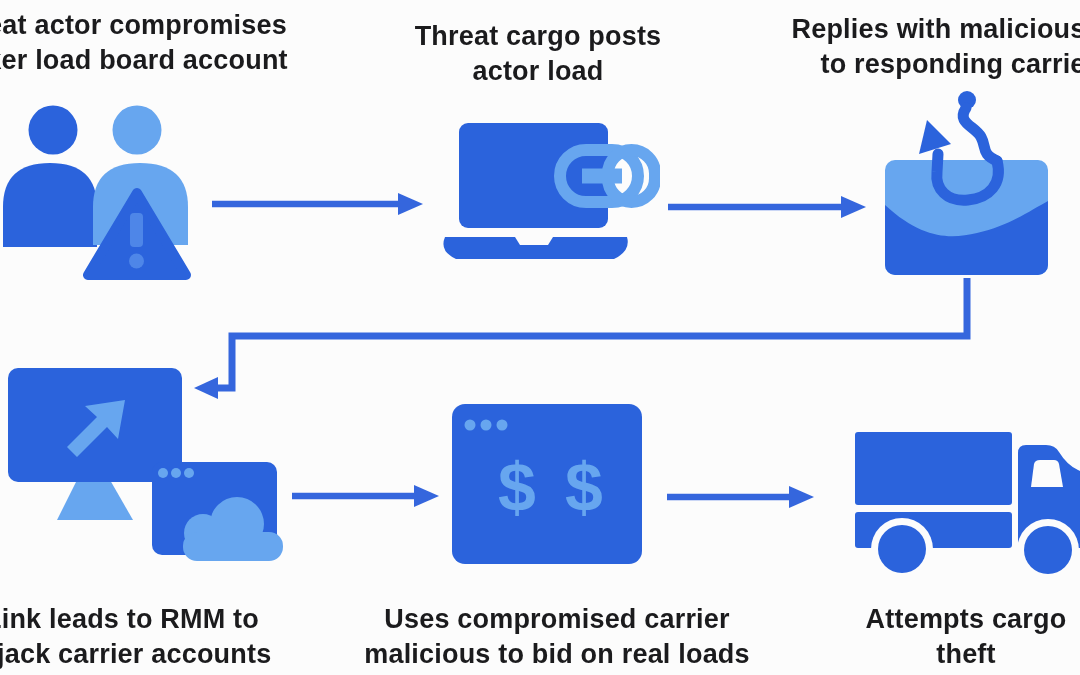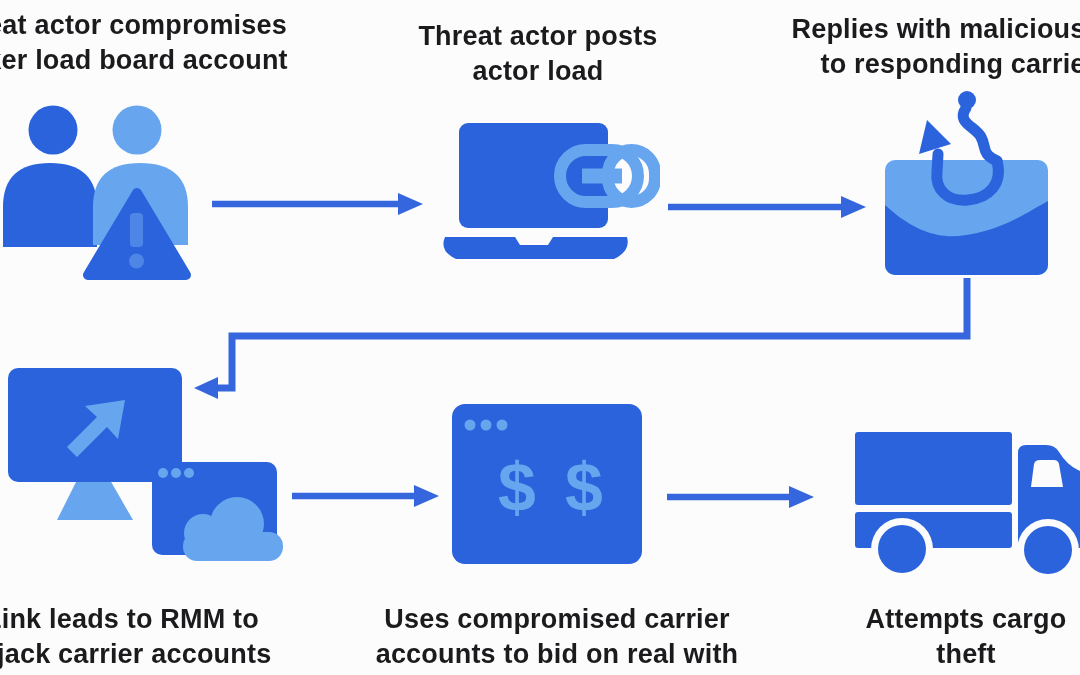--- a/index.html
+++ b/index.html
@@ -20,37 +20,37 @@
 <body>
 
 <div style="position:absolute;inset:0;">
 
   <div class="caption" style="left:-195px;top:8px;">
     <div>Threat actor compromises</div>
     <div>broker load board account</div>
   </div>
 
   <div class="caption" style="left:228px;top:19px;">
-    <div>Threat actor posts</div>
+    <div>Threat cargo posts</div>
     <div>actor load</div>
   </div>
 
   <div class="caption" style="left:656px;top:12px;">
     <div>Replies with malicious link</div>
     <div>to responding carriers</div>
   </div>
 
   <div class="caption" style="left:-188px;top:602px;">
     <div>Link leads to RMM to</div>
     <div>hijack carrier accounts</div>
   </div>
 
   <div class="caption" style="left:247px;top:602px;">
     <div>Uses compromised carrier</div>
-    <div>accounts to bid on real with</div>
+    <div>malicious to bid on real loads</div>
   </div>
 
   <div class="caption" style="left:656px;top:602px;">
     <div>Attempts cargo</div>
     <div>theft</div>
   </div>
 
   <svg class="icon" style="left:0;top:95px;" width="200" height="190" viewBox="0 0 200 190">
     <circle cx="53" cy="35" r="24.5" fill="#2b63dc"></circle>
     <path d="M3 152 V112 Q3 68 50 68 Q97 68 97 112 V152 Z" fill="#2b63dc"></path>

